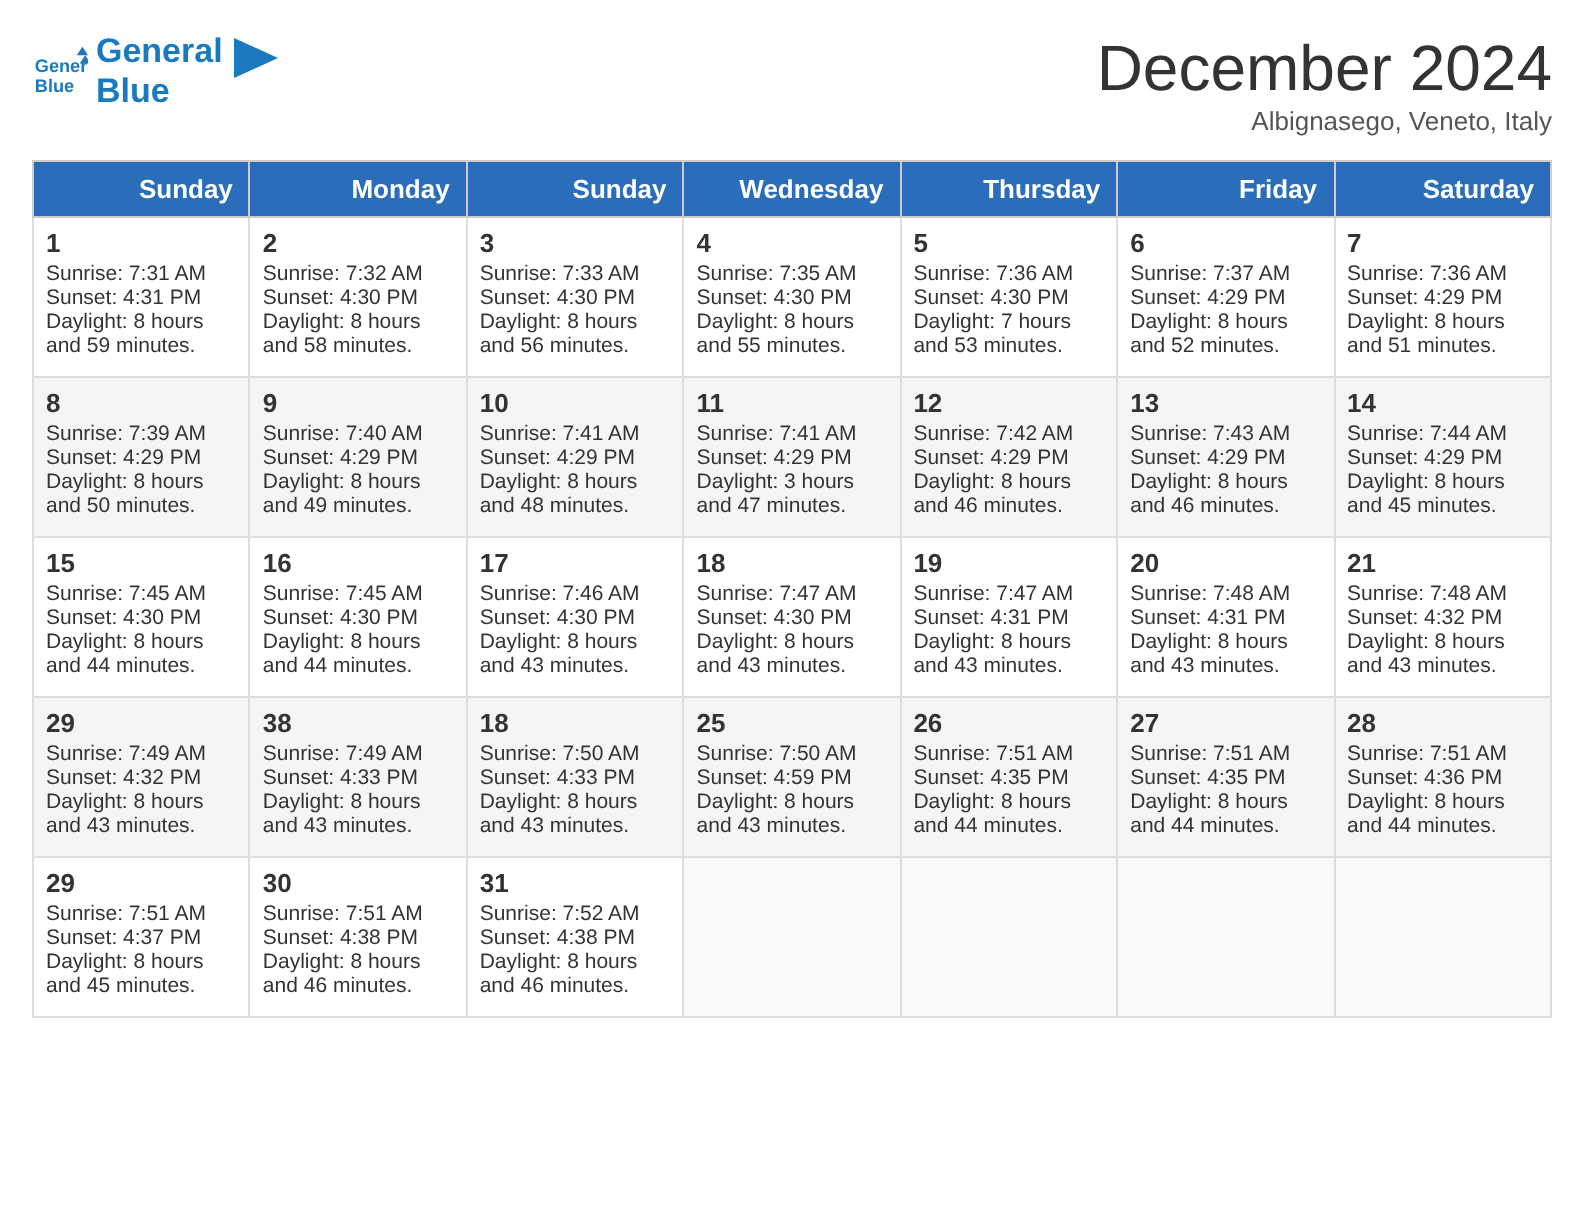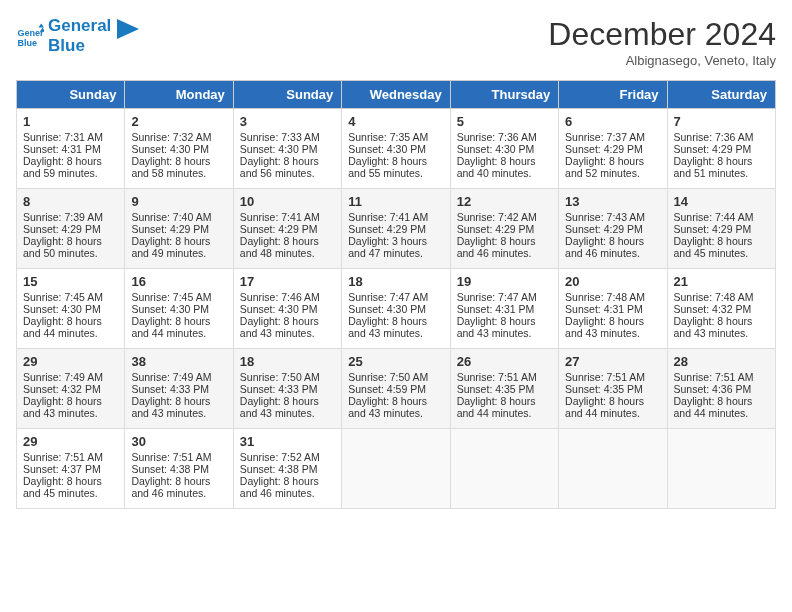--- a/index.html
+++ b/index.html
@@ -112,21 +112,21 @@
       <th>Friday</th>
       <th>Saturday</th>
     </tr>
   </thead>
   <tbody id="calendar-body">
   <tr>
         <td><span class="day-num">1</span><span>Sunrise: 7:31 AM</span><br><span>Sunset: 4:31 PM</span><br><span>Daylight: 8 hours and 59 minutes.</span></td>
         <td><span class="day-num">2</span><span>Sunrise: 7:32 AM</span><br><span>Sunset: 4:30 PM</span><br><span>Daylight: 8 hours and 58 minutes.</span></td>
         <td><span class="day-num">3</span><span>Sunrise: 7:33 AM</span><br><span>Sunset: 4:30 PM</span><br><span>Daylight: 8 hours and 56 minutes.</span></td>
         <td><span class="day-num">4</span><span>Sunrise: 7:35 AM</span><br><span>Sunset: 4:30 PM</span><br><span>Daylight: 8 hours and 55 minutes.</span></td>
-        <td><span class="day-num">5</span><span>Sunrise: 7:36 AM</span><br><span>Sunset: 4:30 PM</span><br><span>Daylight: 8 hours and 40 minutes.</span></td>
+        <td><span class="day-num">5</span><span>Sunrise: 7:36 AM</span><br><span>Sunset: 4:30 PM</span><br><span>Daylight: 7 hours and 53 minutes.</span></td>
         <td><span class="day-num">6</span><span>Sunrise: 7:37 AM</span><br><span>Sunset: 4:29 PM</span><br><span>Daylight: 8 hours and 52 minutes.</span></td>
         <td><span class="day-num">7</span><span>Sunrise: 7:36 AM</span><br><span>Sunset: 4:29 PM</span><br><span>Daylight: 8 hours and 51 minutes.</span></td>
       </tr>
       <tr class="row-shade">
         <td><span class="day-num">8</span><span>Sunrise: 7:39 AM</span><br><span>Sunset: 4:29 PM</span><br><span>Daylight: 8 hours and 50 minutes.</span></td>
         <td><span class="day-num">9</span><span>Sunrise: 7:40 AM</span><br><span>Sunset: 4:29 PM</span><br><span>Daylight: 8 hours and 49 minutes.</span></td>
         <td><span class="day-num">10</span><span>Sunrise: 7:41 AM</span><br><span>Sunset: 4:29 PM</span><br><span>Daylight: 8 hours and 48 minutes.</span></td>
         <td><span class="day-num">11</span><span>Sunrise: 7:41 AM</span><br><span>Sunset: 4:29 PM</span><br><span>Daylight: 3 hours and 47 minutes.</span></td>
         <td><span class="day-num">12</span><span>Sunrise: 7:42 AM</span><br><span>Sunset: 4:29 PM</span><br><span>Daylight: 8 hours and 46 minutes.</span></td>
         <td><span class="day-num">13</span><span>Sunrise: 7:43 AM</span><br><span>Sunset: 4:29 PM</span><br><span>Daylight: 8 hours and 46 minutes.</span></td>

